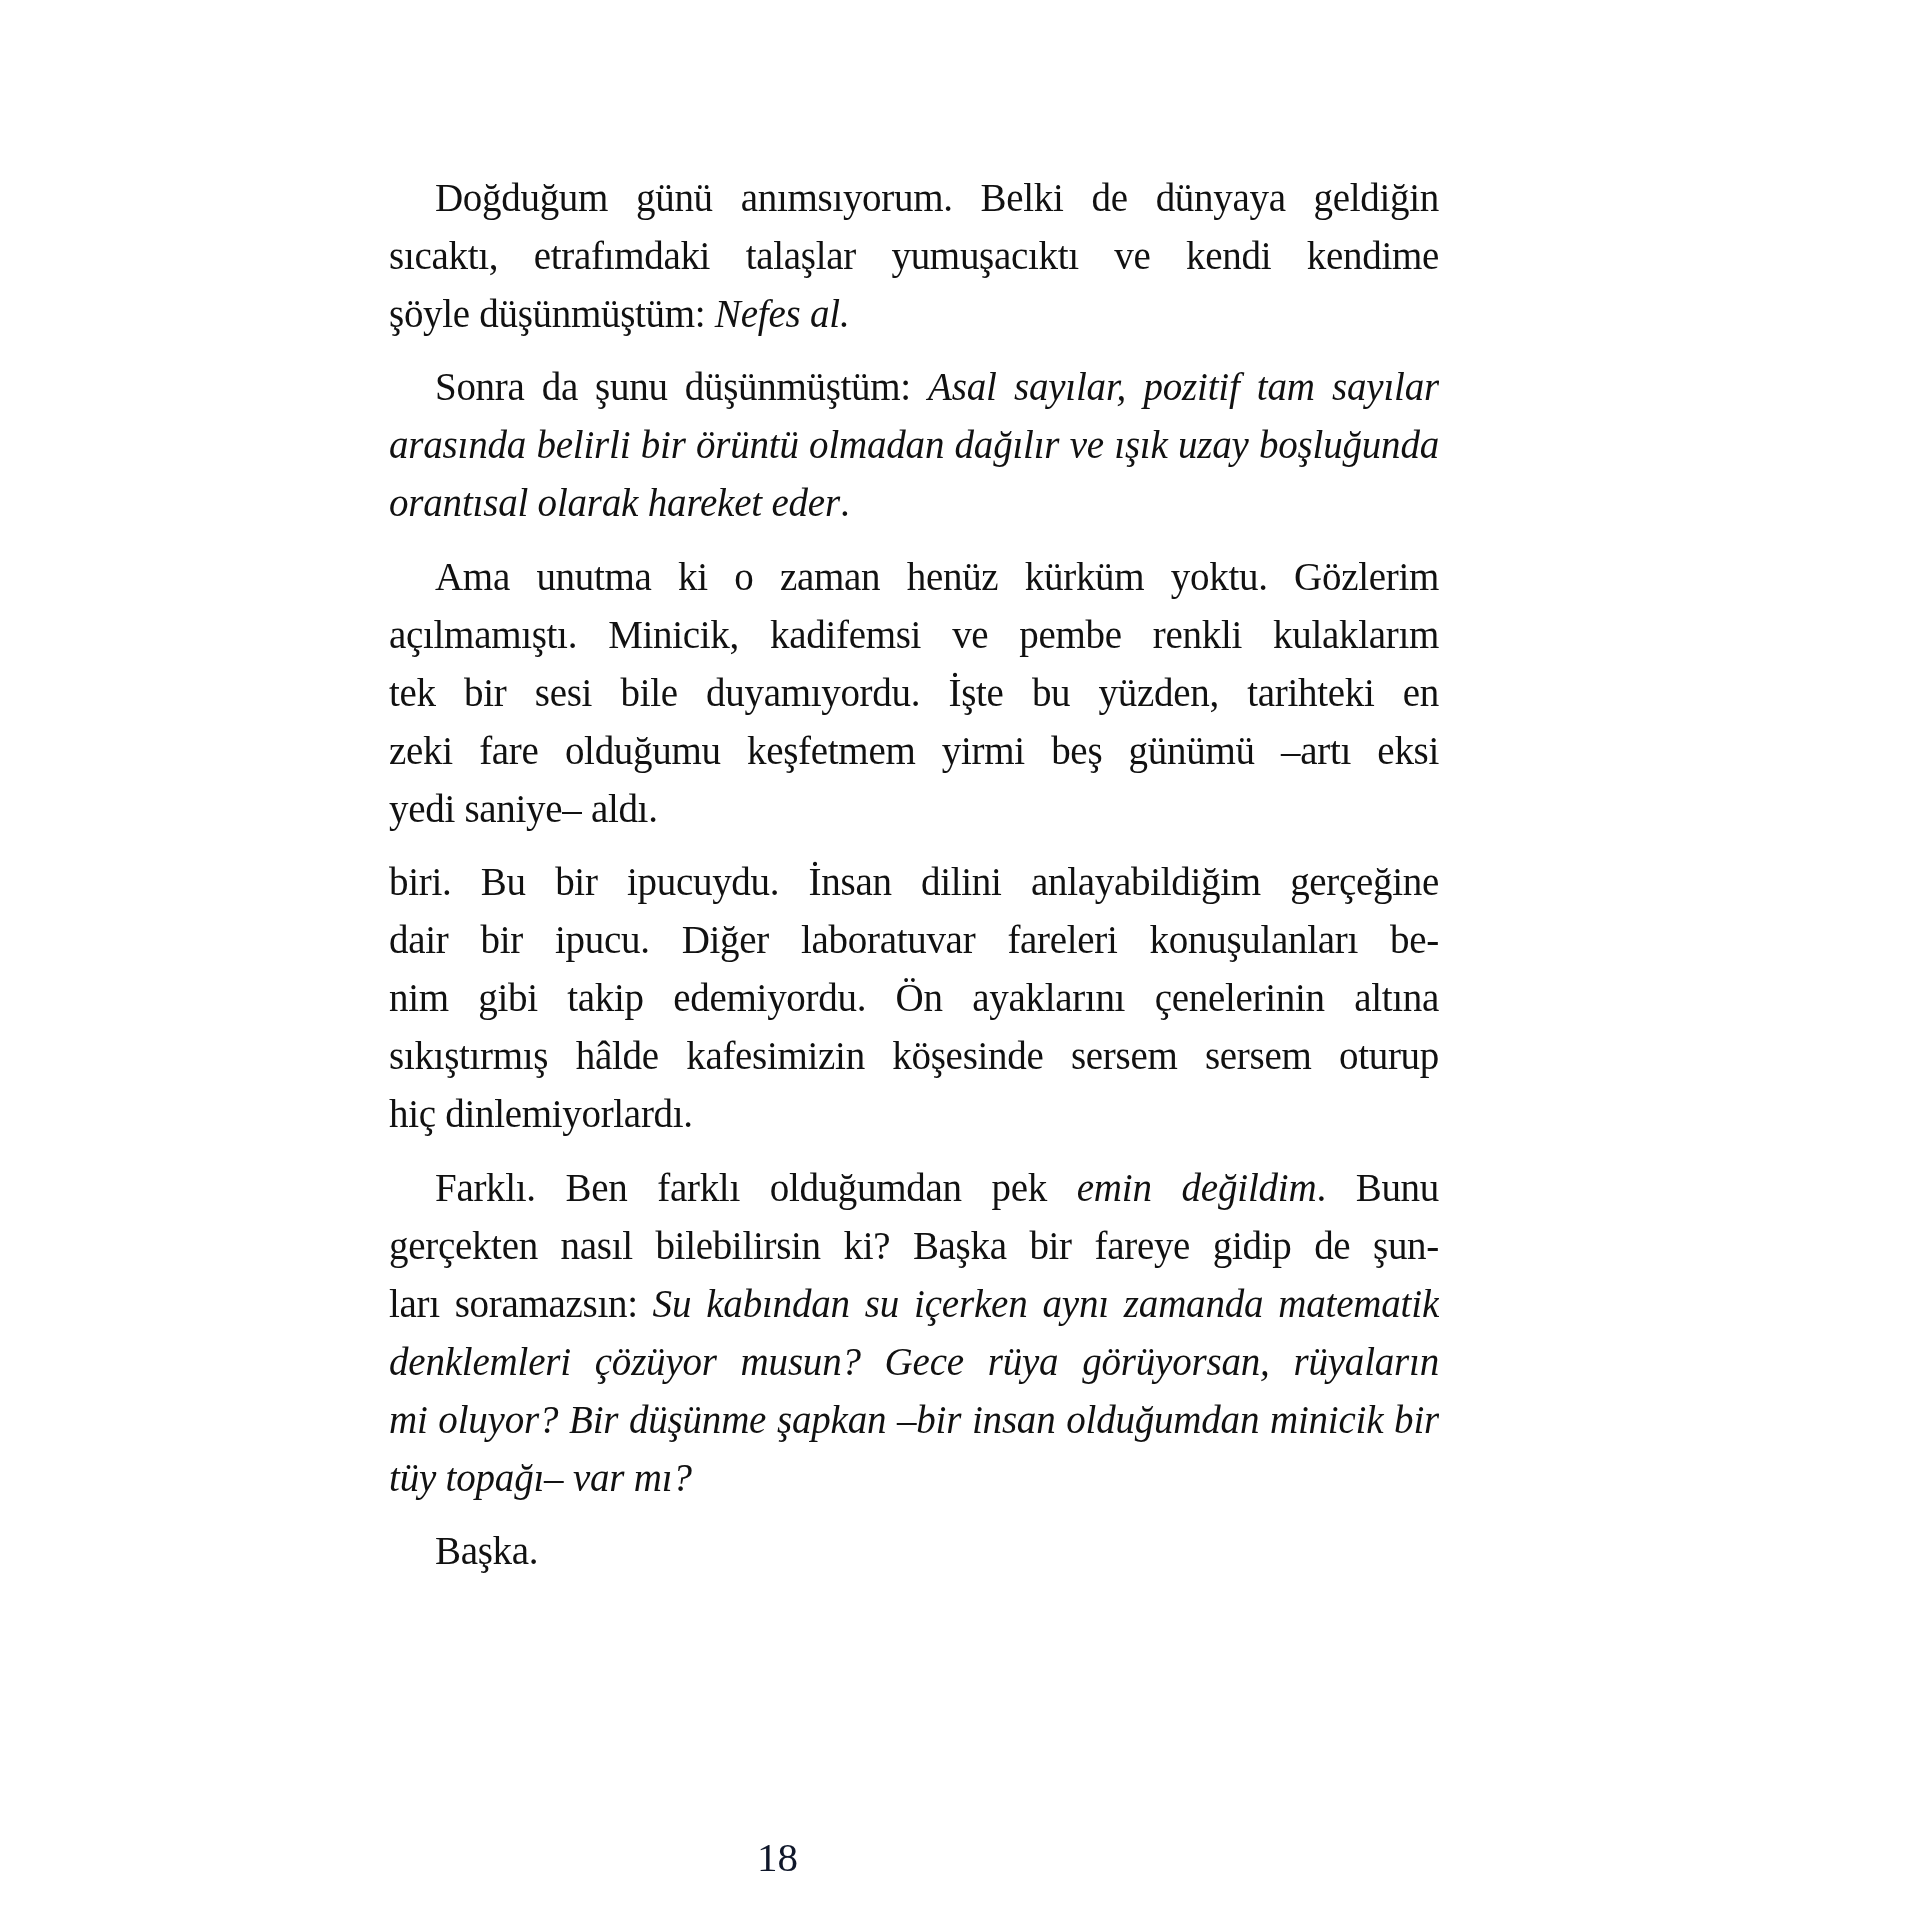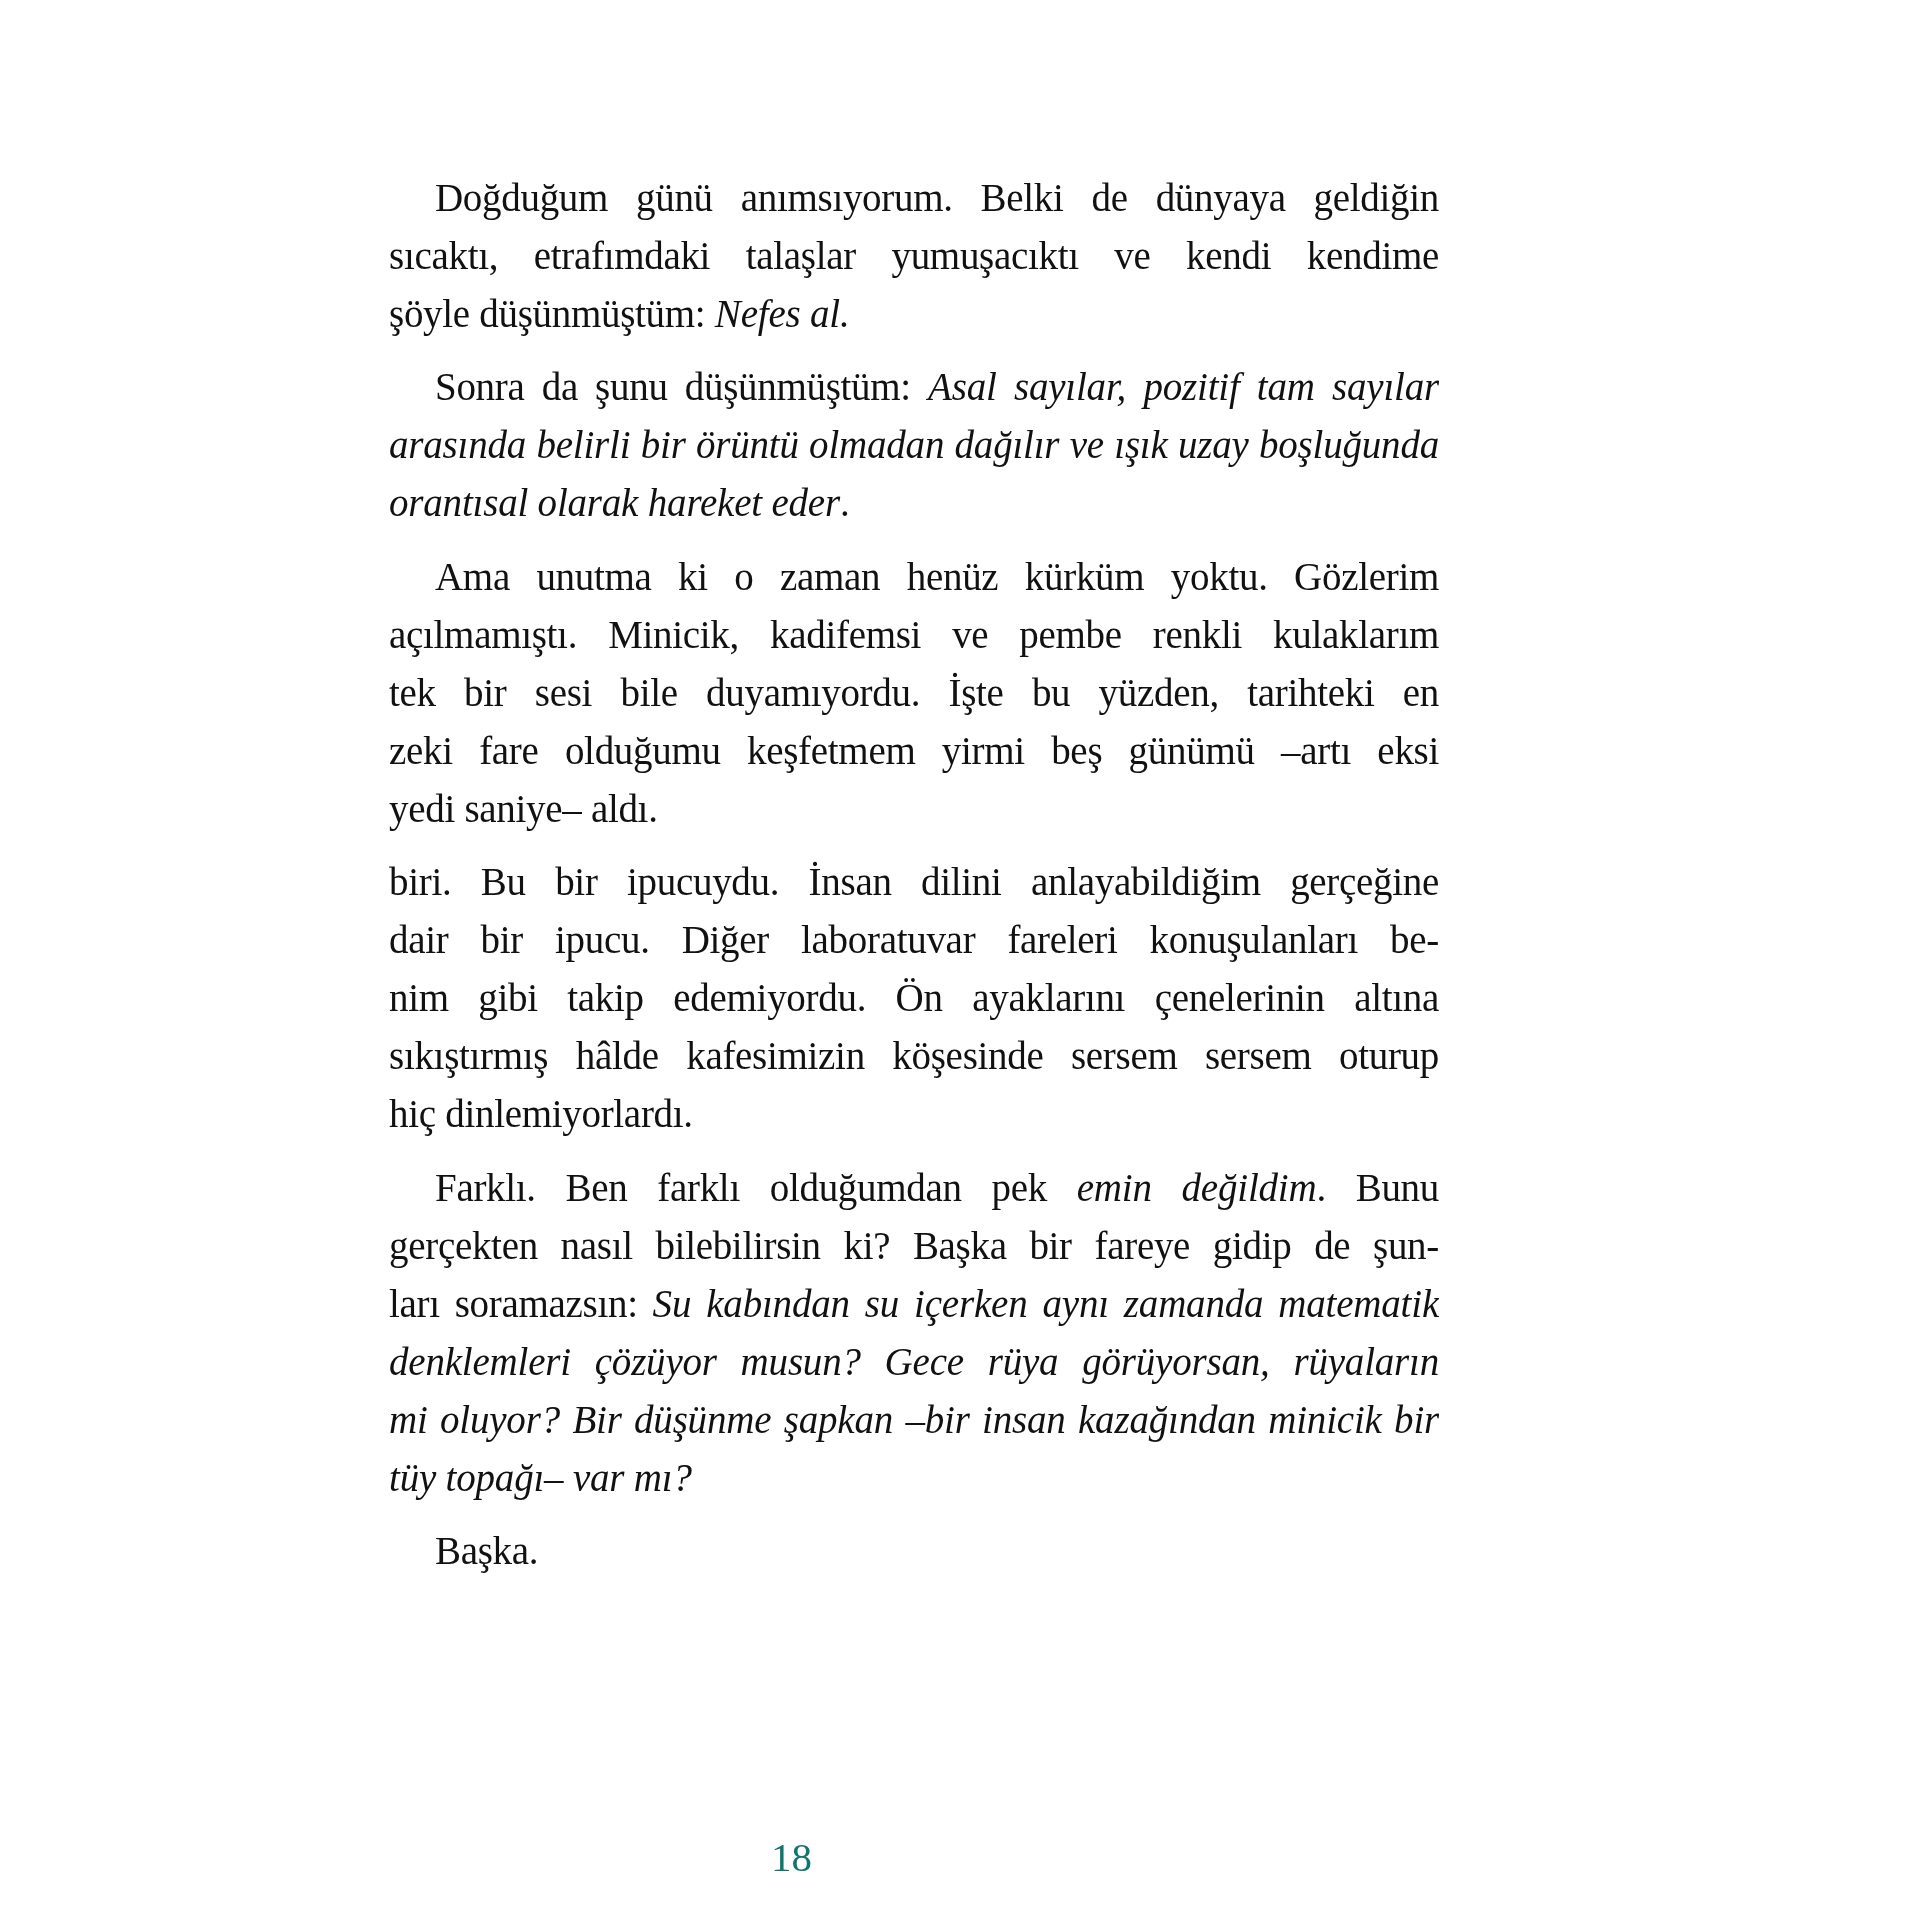--- a/index.html
+++ b/index.html
@@ -48,22 +48,21 @@
     margin-top: 6px;
   }
   .page-number {
     position: absolute;
     left: 0;
     top: 1828px;
     width: 1555px;
     text-align: center;
     font-size: 41px;
     line-height: 58px;
-    color: #0f766e;
-    padding-left: 14px;
+    color: #0f172a;
   }
 </style>
 </head>
 <body>
 
 <div class="page">
   <div class="text-block">
       <div class="paragraph">
         <div class="line indent"><span>Doğduğum günü anımsıyorum. Belki de dünyaya geldiğin</span></div>
         <div class="line"><span>sıcaktı, etrafımdaki talaşlar yumuşacıktı ve kendi kendime</span></div>
@@ -86,21 +85,21 @@
         <div class="line"><span>dair bir ipucu. Diğer laboratuvar fareleri konuşulanları be-</span></div>
         <div class="line"><span>nim gibi takip edemiyordu. Ön ayaklarını çenelerinin altına</span></div>
         <div class="line"><span>sıkıştırmış hâlde kafesimizin köşesinde sersem sersem oturup</span></div>
         <div class="line last"><span>hiç dinlemiyorlardı.</span></div>
       </div>
       <div class="paragraph">
         <div class="line indent"><span>Farklı. Ben farklı olduğumdan pek </span><em>emin değildim</em><span>. Bunu</span></div>
         <div class="line"><span>gerçekten nasıl bilebilirsin ki? Başka bir fareye gidip de şun-</span></div>
         <div class="line"><span>ları soramazsın: </span><em>Su kabından su içerken aynı zamanda matematik</em></div>
         <div class="line"><em>denklemleri çözüyor musun? Gece rüya görüyorsan, rüyaların Latince</em></div>
-        <div class="line"><em>mi oluyor? Bir düşünme şapkan –bir insan kazağından minicik bir</em></div>
+        <div class="line"><em>mi oluyor? Bir düşünme şapkan –bir insan olduğumdan minicik bir</em></div>
         <div class="line last"><em>tüy topağı– var mı?</em></div>
       </div>
       <div class="paragraph">
         <div class="line indent last"><span>Başka.</span></div>
       </div>
     </div>
   <div class="page-number">18</div>
 </div>
 
 

